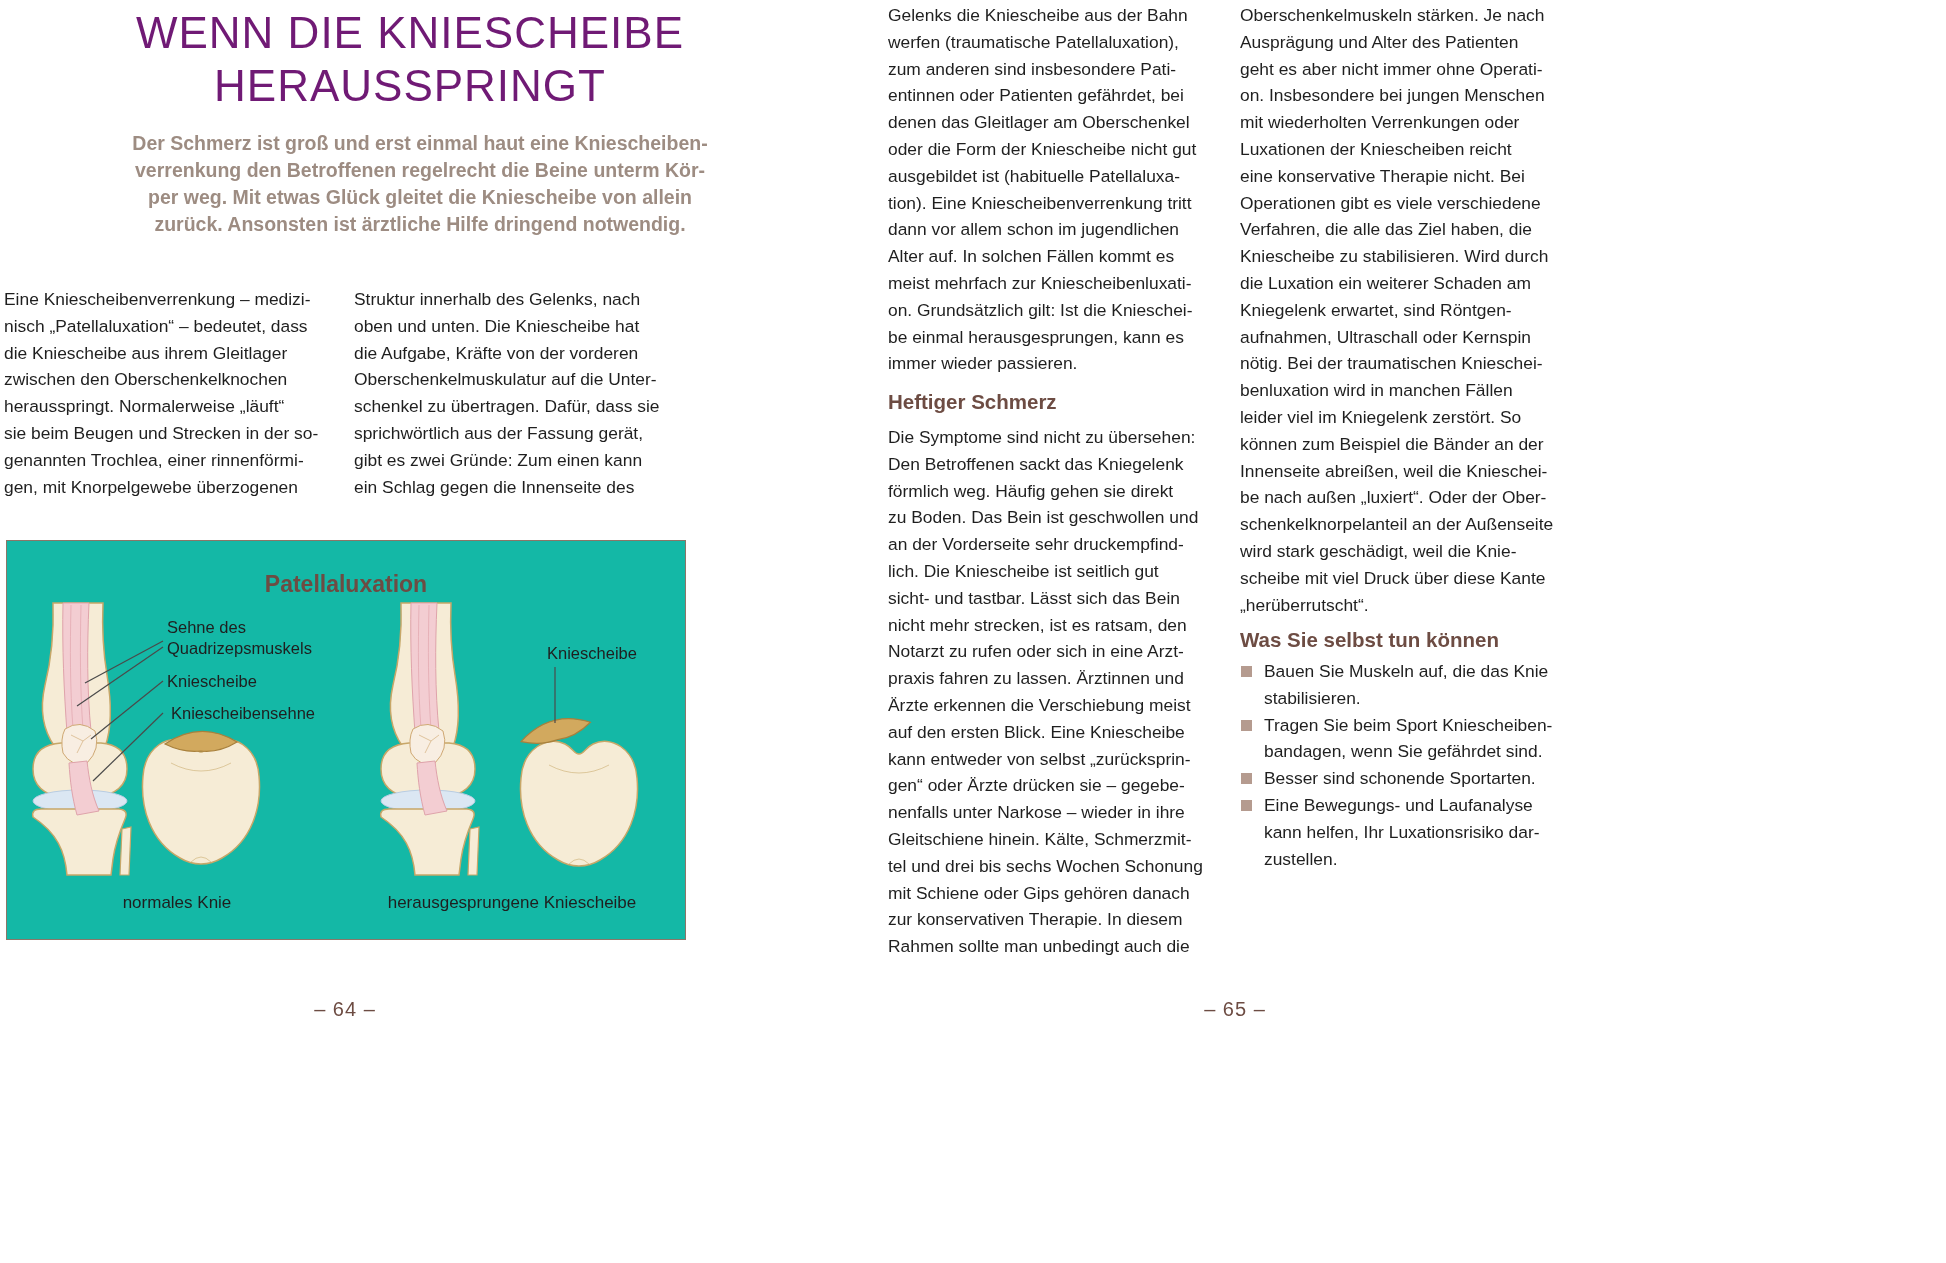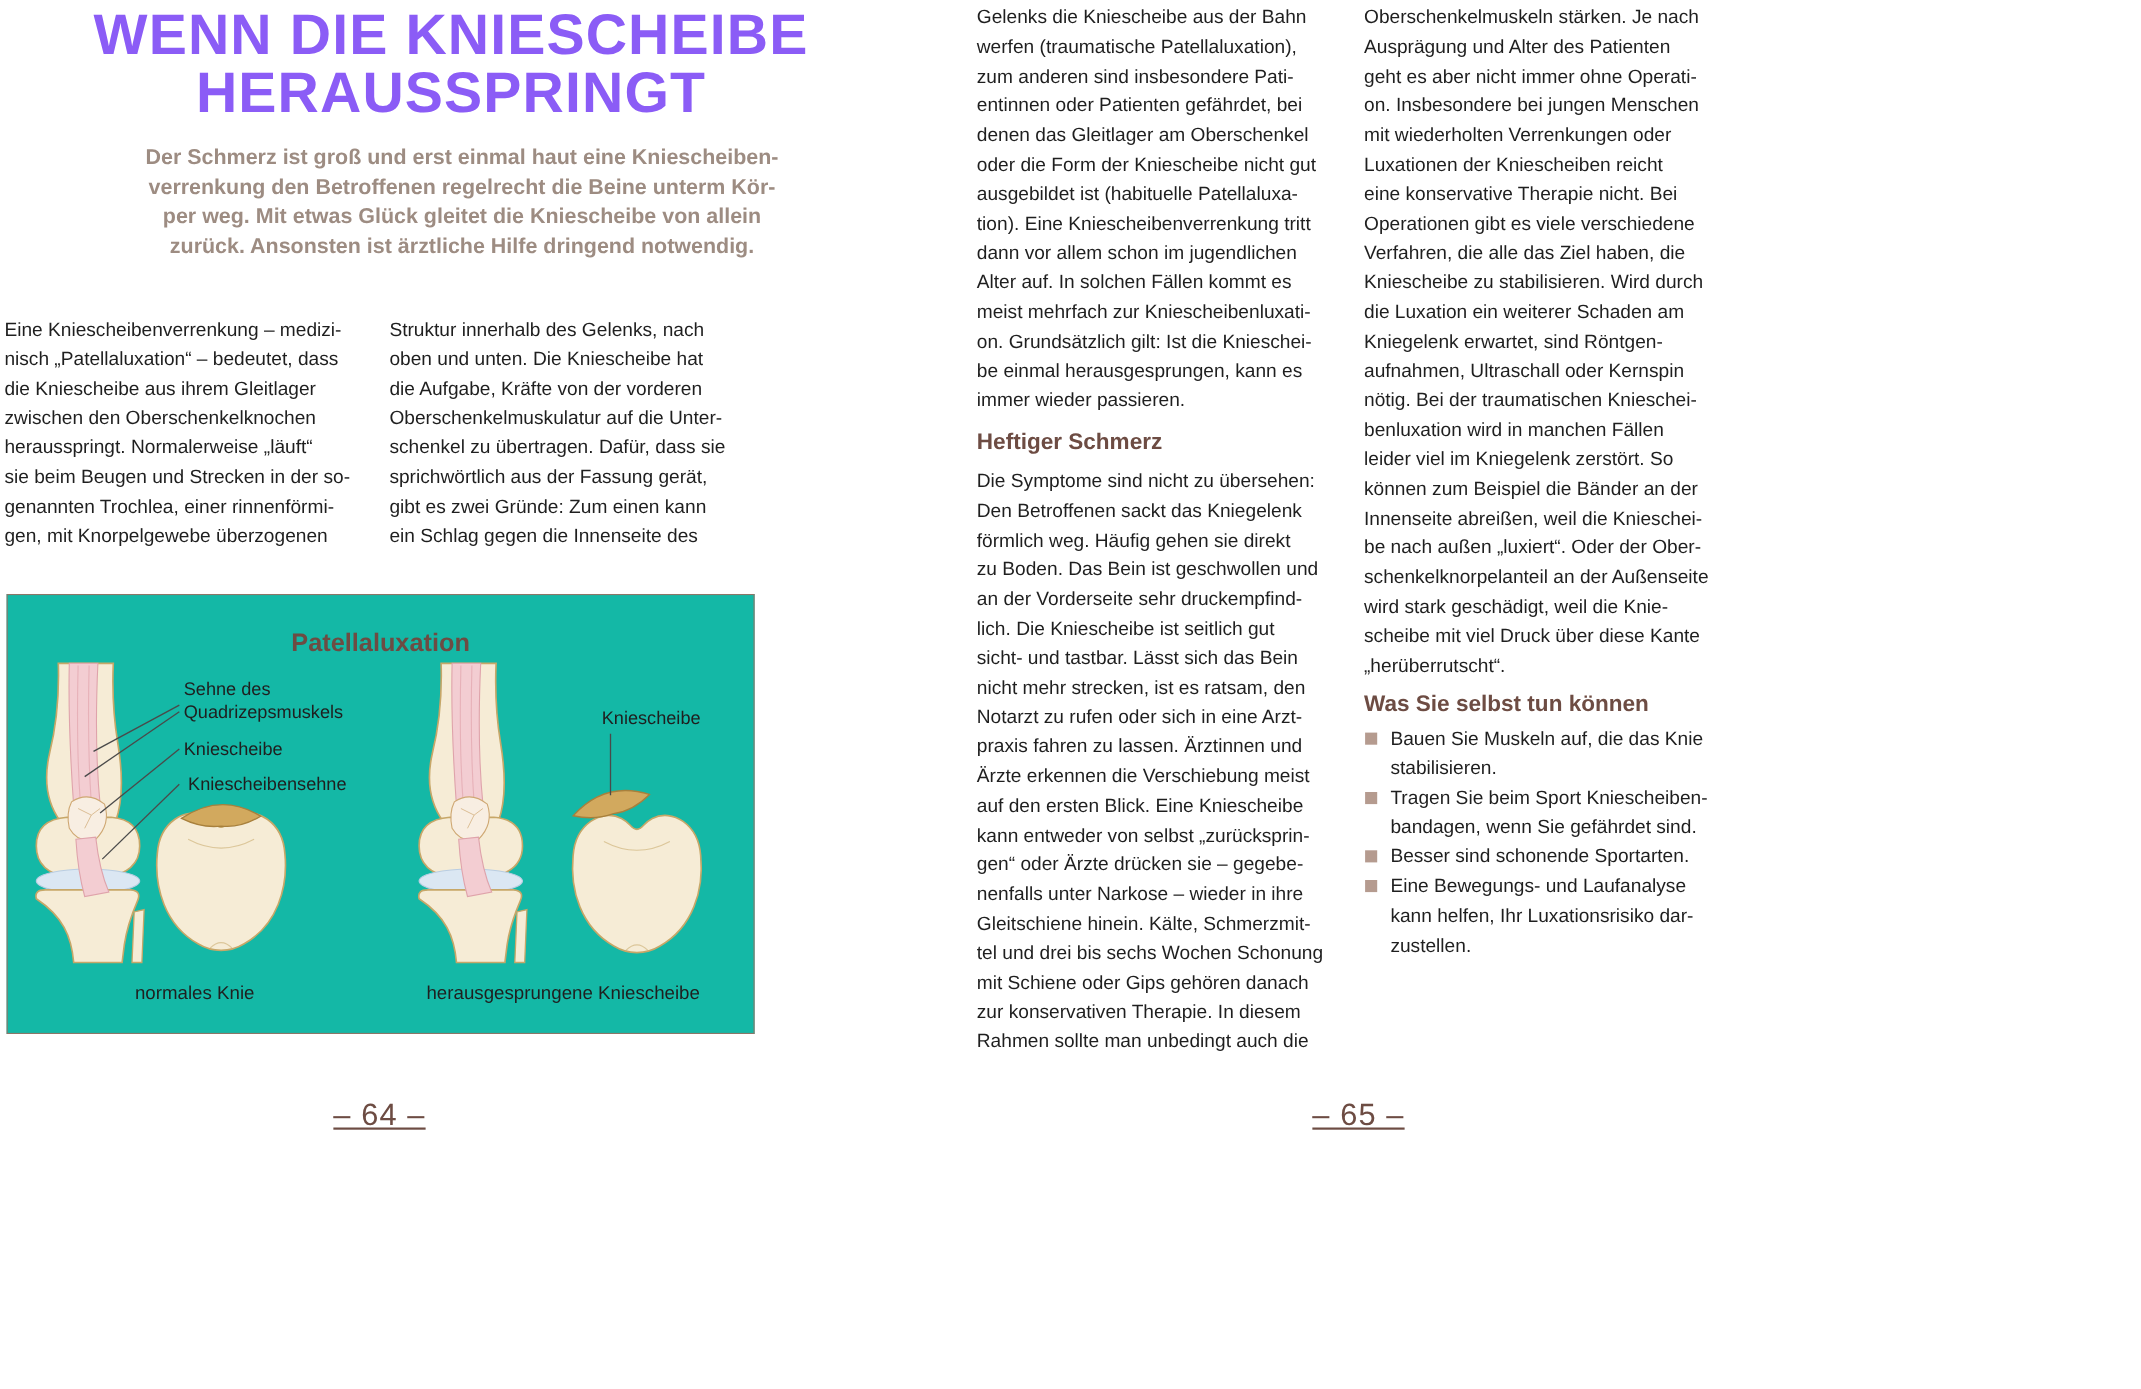--- a/index.html
+++ b/index.html
@@ -6,21 +6,21 @@
   body{
     width:1946px;height:1263px;position:relative;background:#ffffff;
     font-family:"Liberation Sans", sans-serif;color:#1f1f1f;overflow:hidden;
   }
   .abs{position:absolute;}
   .pre{white-space:pre;}
   .preline{white-space:pre-line;}
 
   .article-title{
     left:40px;top:6px;width:740px;text-align:center;
-    font-size:52px;line-height:53px;font-weight:700;color:#8b5cf6;
+    font-size:44px;line-height:53px;font-weight:400;color:#701a75;
     letter-spacing:1px;
   }
   .intro{
     left:70px;top:130px;width:700px;text-align:center;
     font-size:19.5px;line-height:27px;color:#9d8c82;font-weight:bold;
   }
   .bodycol{font-size:17.4px;line-height:26.8px;}
   .l-col1{left:4px;top:286px;width:345px;}
   .l-col2{left:354px;top:286px;width:345px;}
 
@@ -40,21 +40,21 @@
   .section-heading{
     font-size:20.5px;font-weight:700;color:#6d4c43;
   }
   .bullet-list{list-style:none;margin:0;padding:0;font-size:17.4px;line-height:26.8px;}
   .bullet-list li{position:relative;padding-left:24px;}
   .bullet-square{
     position:absolute;left:1px;top:8px;width:11px;height:11px;
     background:#b59b8f;display:block;
   }
   .page-number{
-    font-size:28px;color:#6d4c43;text-align:center;letter-spacing:1px;text-decoration:underline;
+    font-size:20px;color:#6d4c43;text-align:center;letter-spacing:1px;
   }
 </style>
 </head>
 <body>
 
 <div class="abs article-title preline">WENN DIE KNIESCHEIBE
 HERAUSSPRINGT</div>
 
 <div class="abs intro preline">Der Schmerz ist groß und erst einmal haut eine Kniescheiben-
 verrenkung den Betroffenen regelrecht die Beine unterm Kör-

